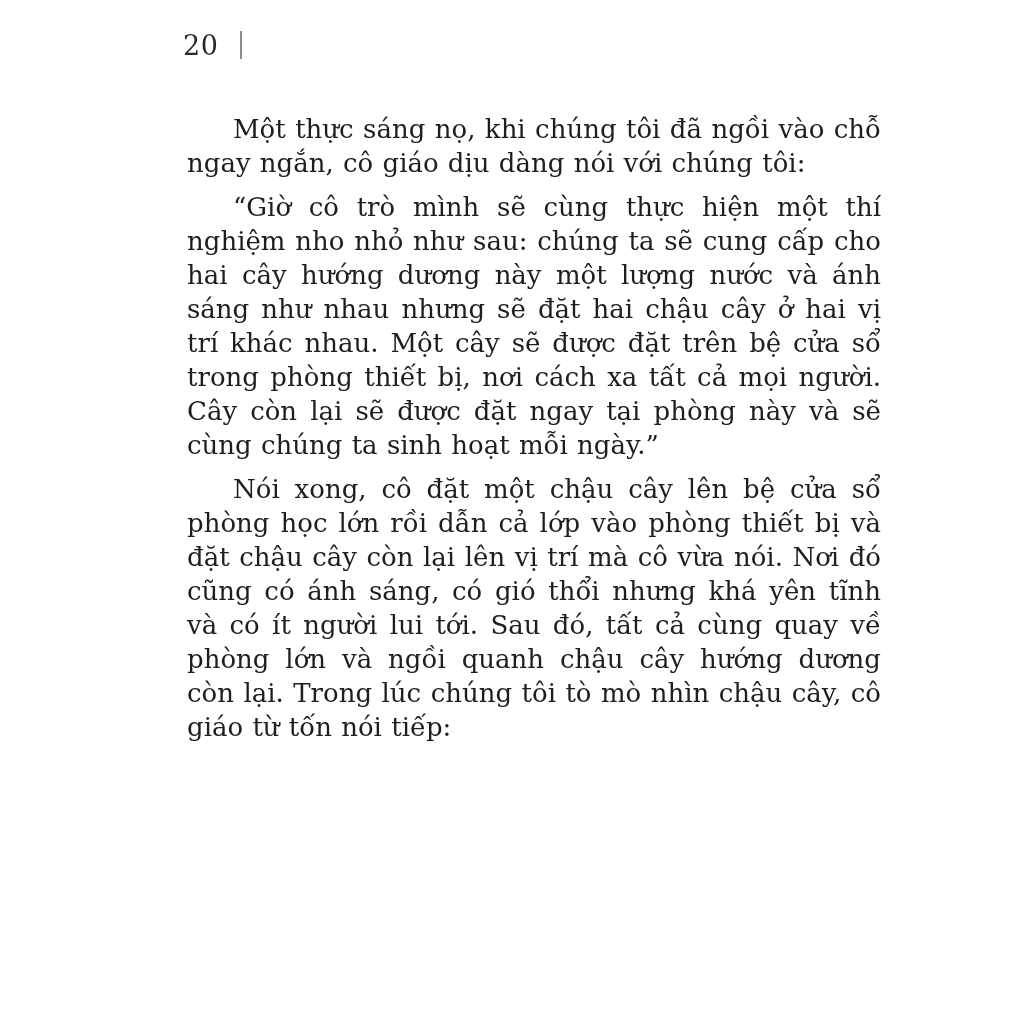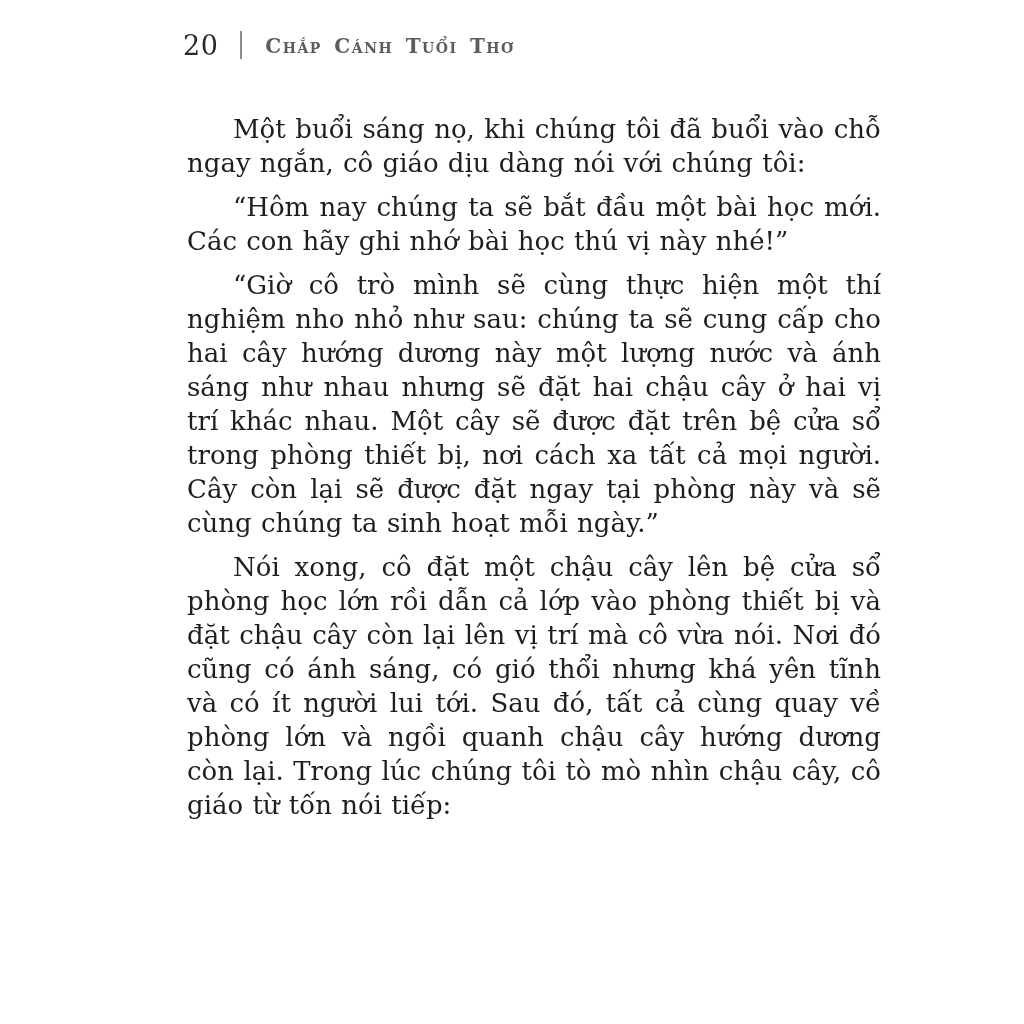--- a/index.html
+++ b/index.html
@@ -63,23 +63,21 @@
   }
 </style>
 </head>
 <body>
 
 <div class="page">
 
   <header class="page-header">
     <span class="page-number">20</span>
     <span class="header-divider"></span>
-    <span class="book-title">Chắp Cánh Tuổi Thơ</span>
   </header>
 
   <main class="page-body">
-    <p>Một buổi sáng nọ, khi chúng tôi đã buổi vào chỗ ngay ngắn, cô giáo dịu dàng nói với chúng tôi:</p>
-    <p>“Hôm nay chúng ta sẽ bắt đầu một bài học mới. Các con hãy ghi nhớ bài học thú vị này nhé!”</p>
+    <p>Một thực sáng nọ, khi chúng tôi đã ngồi vào chỗ ngay ngắn, cô giáo dịu dàng nói với chúng tôi:</p>
     <p>“Giờ cô trò mình sẽ cùng thực hiện một thí nghiệm nho nhỏ như sau: chúng ta sẽ cung cấp cho hai cây hướng dương này một lượng nước và ánh sáng như nhau nhưng sẽ đặt hai chậu cây ở hai vị trí khác nhau. Một cây sẽ được đặt trên bệ cửa sổ trong phòng thiết bị, nơi cách xa tất cả mọi người. Cây còn lại sẽ được đặt ngay tại phòng này và sẽ cùng chúng ta sinh hoạt mỗi ngày.”</p>
     <p>Nói xong, cô đặt một chậu cây lên bệ cửa sổ phòng học lớn rồi dẫn cả lớp vào phòng thiết bị và đặt chậu cây còn lại lên vị trí mà cô vừa nói. Nơi đó cũng có ánh sáng, có gió thổi nhưng khá yên tĩnh và có ít người lui tới. Sau đó, tất cả cùng quay về phòng lớn và ngồi quanh chậu cây hướng dương còn lại. Trong lúc chúng tôi tò mò nhìn chậu cây, cô giáo từ tốn nói tiếp:</p>
   </main>
 
 </div>
 
 </body></html>

